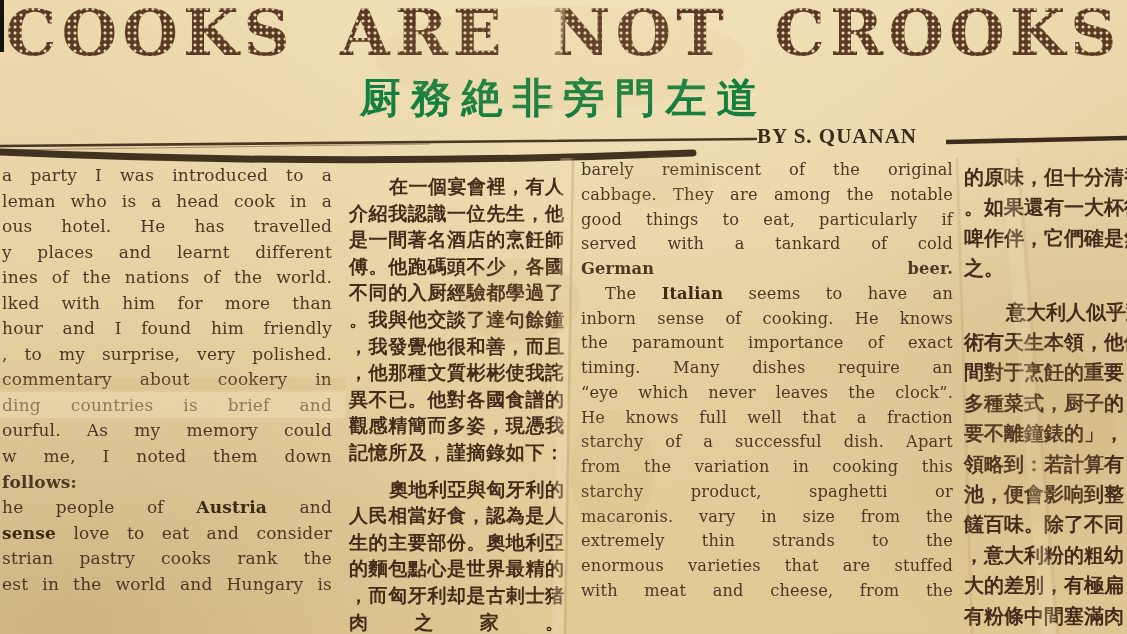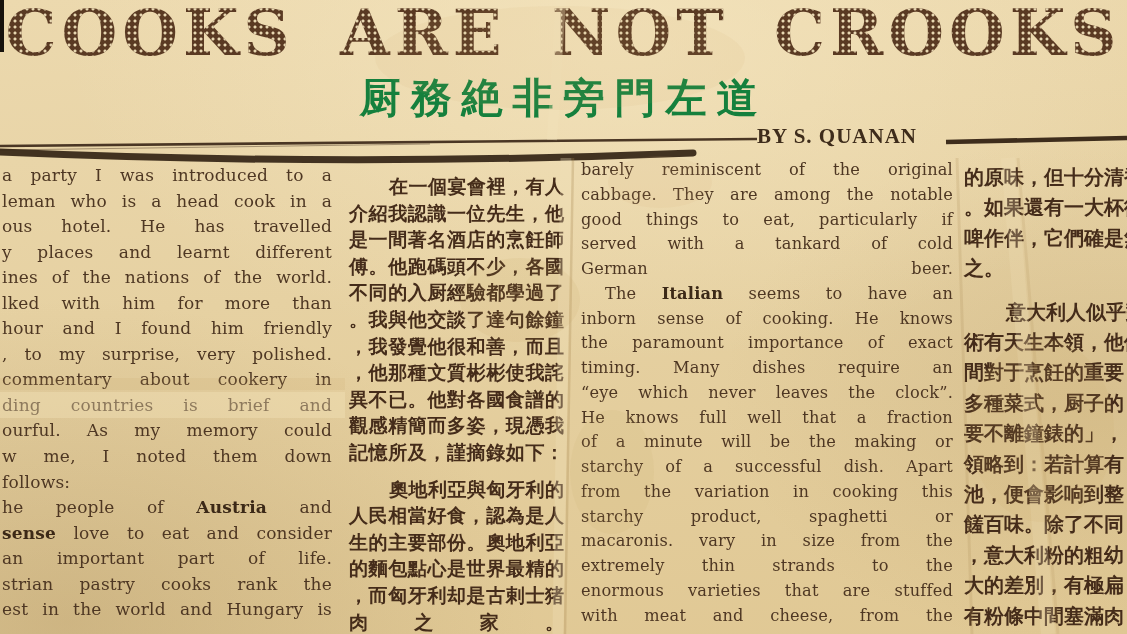--- a/index.html
+++ b/index.html
@@ -39,21 +39,21 @@
   .byline{
     position:absolute;left:757px;top:124px;z-index:4;
     font-size:21px;font-weight:bold;letter-spacing:1px;color:#3e2c1b;
     font-family:"Liberation Serif","DejaVu Serif",serif;
   }
 
   
   .col{position:absolute;z-index:2;color:#4e3723;}
   .col.en .line{text-align:justify;text-align-last:justify;}
   .col.cn .line{text-align:justify;text-align-last:justify;}
-  .line.short{text-align-last:left;}
+  .line.short{text-align-last:left;font-weight:bold;}
   .line.indent{text-indent:24px;}
   .line.gap{margin-top:10px;}
   .col b{font-weight:bold;color:#3c2917;}
 
   #col1{left:2px;top:163px;width:330px;font-size:17px;line-height:25.55px;letter-spacing:.2px;}
   #col2{left:349px;top:161px;width:215px;font-size:19px;line-height:26.6px;font-weight:bold;color:#452c1a;margin-top:12px;}
   #col3{left:581px;top:158px;width:372px;font-size:16.2px;line-height:24.75px;letter-spacing:.2px;}
   #col4{left:964px;top:162px;width:200px;font-size:20px;line-height:30.4px;font-weight:bold;color:#452c1a;}
   #col4 .line{text-align:left;text-align-last:left;white-space:nowrap;}
   #col4 .line.indent{text-indent:42px;}
@@ -80,21 +80,20 @@
     <div class="line">lked with him for more than</div>
     <div class="line">hour and I found him friendly</div>
     <div class="line">, to my surprise, very polished.</div>
     <div class="line">commentary about cookery in</div>
     <div class="line">ding countries is brief and</div>
     <div class="line">ourful.  As my memory could</div>
     <div class="line">w me, I noted them down</div>
     <div class="line short">follows:</div>
     <div class="line">he people of <b>Austria</b> and</div>
     <div class="line"><b>sense</b> love to eat and consider</div>
-    <div class="line">an important part of life.</div>
     <div class="line">strian pastry cooks rank the</div>
     <div class="line">est in the world and Hungary is</div>
   </div>
 <div id="col2" class="col cn">
     <div class="line indent">在一個宴會裡，有人</div>
     <div class="line">介紹我認識一位先生，他</div>
     <div class="line">是一間著名酒店的烹飪師</div>
     <div class="line">傅。他跑碼頭不少，各國</div>
     <div class="line">不同的入厨經驗都學過了</div>
     <div class="line">。我與他交談了達句餘鐘</div>
@@ -115,21 +114,20 @@
     <div class="line">cabbage. They are among the notable</div>
     <div class="line">good things to eat, particularly if</div>
     <div class="line">served with a tankard of cold</div>
     <div class="line short">German beer.</div>
     <div class="line indent">The <b>Italian</b> seems to have an</div>
     <div class="line">inborn sense of cooking. He knows</div>
     <div class="line">the paramount importance of exact</div>
     <div class="line">timing. Many dishes require an</div>
     <div class="line">“eye which never leaves the clock”.</div>
     <div class="line">He knows full well that a fraction</div>
-    <div class="line">of a minute will be the making or</div>
     <div class="line">starchy of a successful dish. Apart</div>
     <div class="line">from the variation in cooking this</div>
     <div class="line">starchy product, spaghetti or</div>
     <div class="line">macaronis. vary in size from the</div>
     <div class="line">extremely thin strands to the</div>
     <div class="line">enormous varieties that are stuffed</div>
     <div class="line">with meat and cheese, from the</div>
   </div>
 <div id="col4" class="col cn">
     <div class="line">的原味，但十分清香</div>

